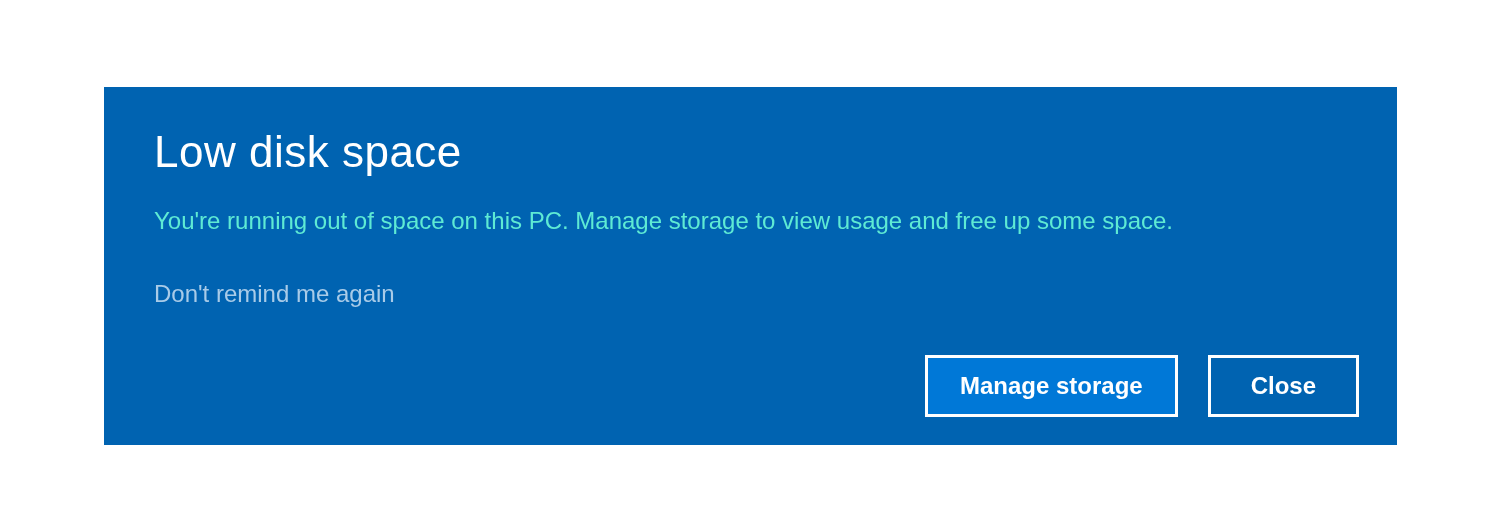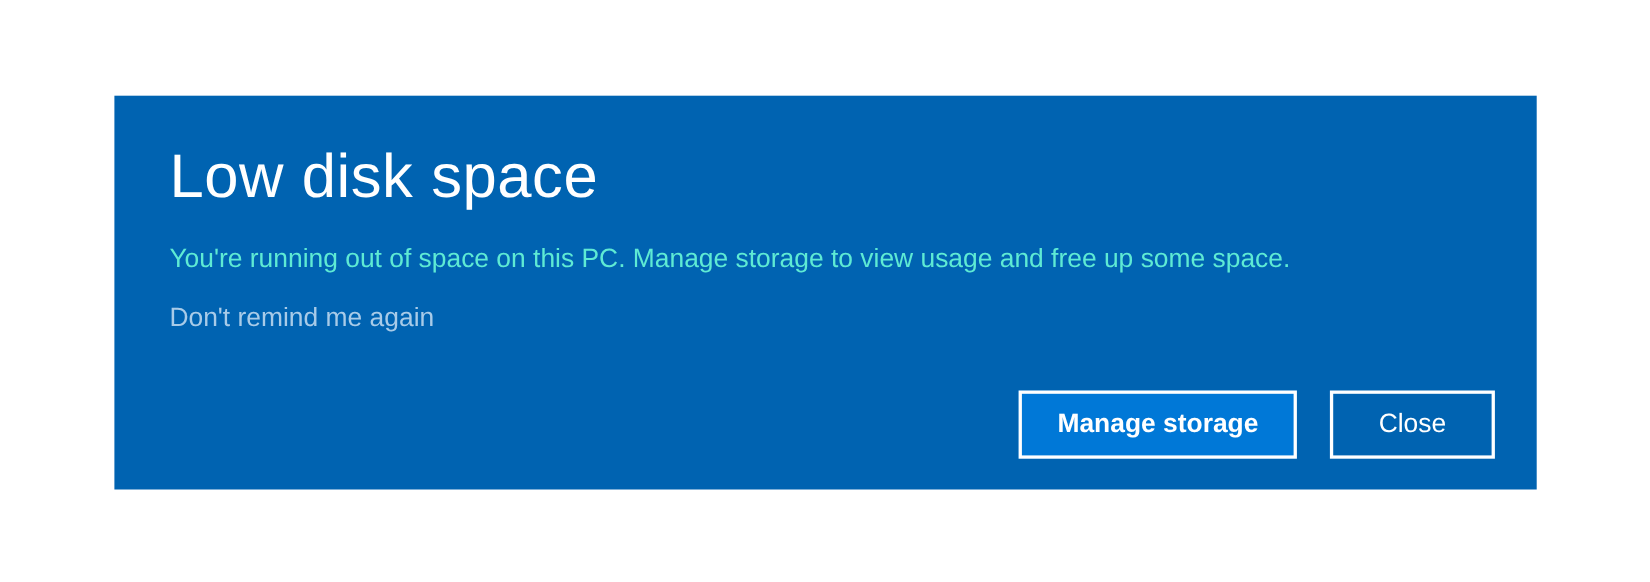--- a/index.html
+++ b/index.html
@@ -18,55 +18,56 @@
       position: absolute;
       left: 104px;
       top: 87px;
       width: 1293px;
       height: 358px;
       background: #0063b1;
       color: #ffffff;
       padding: 40px 50px 30px 50px;
     }
     .dialog-title {
-      font-size: 56px;
+      font-size: 44px;
       font-weight: 300;
       color: #ffffff;
       margin-bottom: 28px;
       letter-spacing: 0.5px;
     }
     .dialog-message {
       font-size: 24px;
       font-weight: 400;
       color: #5eead4;
       margin-bottom: 24px;
       line-height: 1.3;
     }
     .dialog-link {
       font-size: 24px;
       font-weight: 400;
       color: #a8cbe8;
       cursor: pointer;
       display: inline-block;
+      margin-top: 20px;
     }
     .button-row {
       position: absolute;
       bottom: 28px;
       right: 38px;
       display: flex;
       gap: 30px;
       align-items: center;
     }
     .btn {
       border: 3px solid #ffffff;
       background: transparent;
       color: #ffffff;
       font-family: inherit;
       font-size: 24px;
-      font-weight: 400;
+      font-weight: 700;
       padding: 14px 40px;
       cursor: pointer;
       min-width: 150px;
       text-align: center;
     }
     .btn-primary {
       background: #0078d7;
       font-weight: 600;
       padding: 14px 32px;
     }

